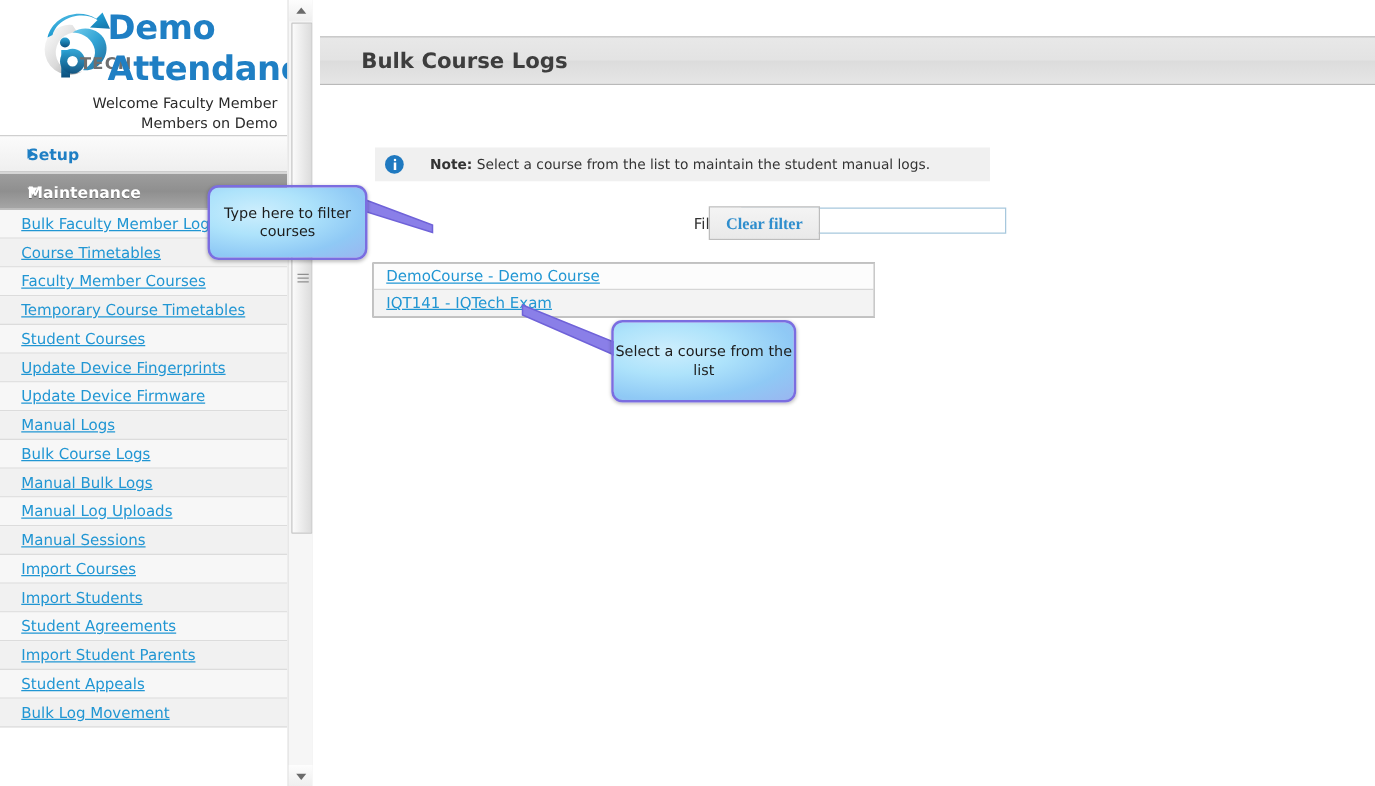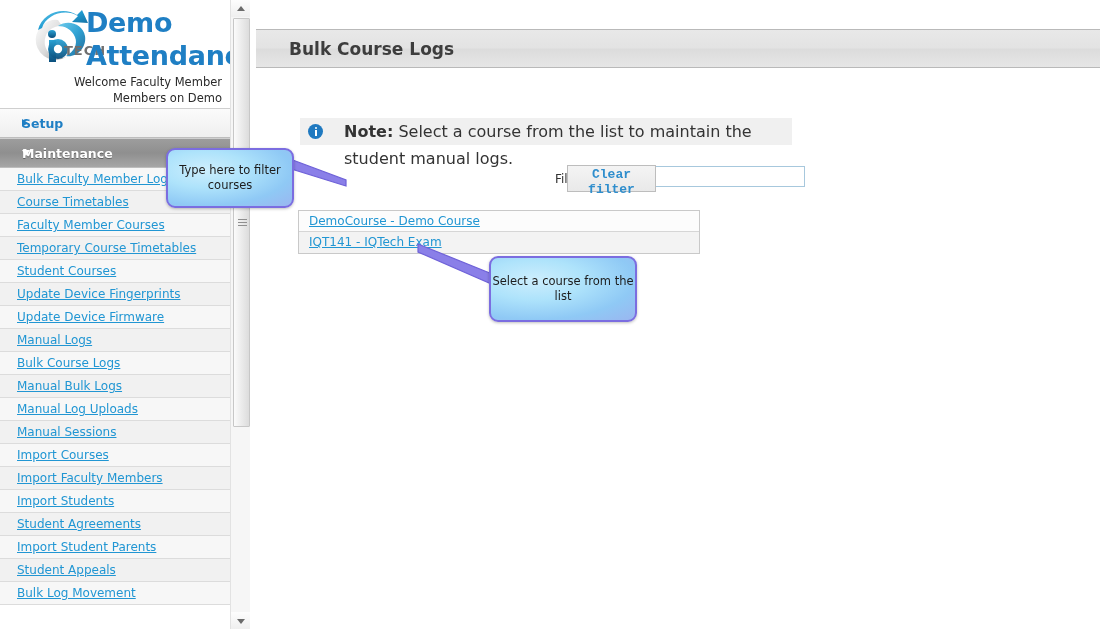--- a/index.html
+++ b/index.html
@@ -96,21 +96,21 @@
     background:linear-gradient(to bottom,#e8e8e8 0%,#e3e3e3 48%,#dcdcdc 52%,#e6e6e6 100%);
     border-top:1px solid #b9b9b9;border-bottom:1px solid #b9b9b9;
     box-sizing:border-box;
   }
   #page-title span{
     position:absolute;left:33px;top:9px;
     font-size:17px;font-weight:bold;color:#3d3d3d;
   }
   #note{
     position:absolute;left:44px;top:118px;width:448px;height:27px;
-    background:#f0f0f0;color:#333;font-size:16px;
+    background:#f0f0f0;color:#333;font-size:11px;
     padding:0 0 0 44px;line-height:27px;box-sizing:content-box;
   }
   #note .info-icon{
     position:absolute;left:8px;top:6px;width:15px;height:15px;border-radius:50%;
     background:#1f79c0;
   }
   #note .info-icon::before{
     content:"";position:absolute;left:6.5px;top:2.5px;width:2px;height:2px;
     background:#fff;border-radius:50%;
   }
@@ -125,21 +125,21 @@
   #filter-input{
     position:absolute;left:293px;top:0;width:212px;height:21px;
     border:1px solid #a7c8dd;background:#fff;font-size:12px;
     padding:1px 3px;box-sizing:border-box;outline:none;color:#333;
     font-family:"DejaVu Sans","Liberation Sans",sans-serif;
   }
   #clear-filter{
     position:absolute;left:267px;top:-1px;width:89px;height:27px;
     background:linear-gradient(to bottom,#f4f4f4,#e9e9e9);
     border:1px solid #bdbdbd;color:#2f8ecd;font-size:13px;font-weight:bold;
-    cursor:pointer;font-family:Liberation Mono, monospace;
+    cursor:pointer;font-family:Liberation Serif, serif;
   }
   #course-list{
     position:absolute;left:42px;top:210px;width:402px;
     border:1px solid #c9c9c9;border-bottom:1px solid #c9c9c9;
     background:#737373;box-sizing:border-box;
   }
   #course-list .row{
     height:21px;line-height:21px;padding-left:10px;
     border-bottom:1px solid #d6d6d6;background:#fcfcfc;box-sizing:border-box;
   }
@@ -220,21 +220,20 @@
       <li><a href="#">Temporary Course Timetables</a></li>
       <li><a href="#">Student Courses</a></li>
       <li><a href="#">Update Device Fingerprints</a></li>
       <li><a href="#">Update Device Firmware</a></li>
       <li><a href="#">Manual Logs</a></li>
       <li><a href="#">Bulk Course Logs</a></li>
       <li><a href="#">Manual Bulk Logs</a></li>
       <li><a href="#">Manual Log Uploads</a></li>
       <li><a href="#">Manual Sessions</a></li>
       <li><a href="#">Import Courses</a></li>
-      <li><a href="#">Import Faculty Members</a></li>
       <li><a href="#">Import Students</a></li>
       <li><a href="#">Student Agreements</a></li>
       <li><a href="#">Import Student Parents</a></li>
       <li><a href="#">Student Appeals</a></li>
       <li><a href="#">Bulk Log Movement</a></li>
     </ul>
 </div>
 
 <div id="left-scroll">
   <div class="sb-arrow up">

